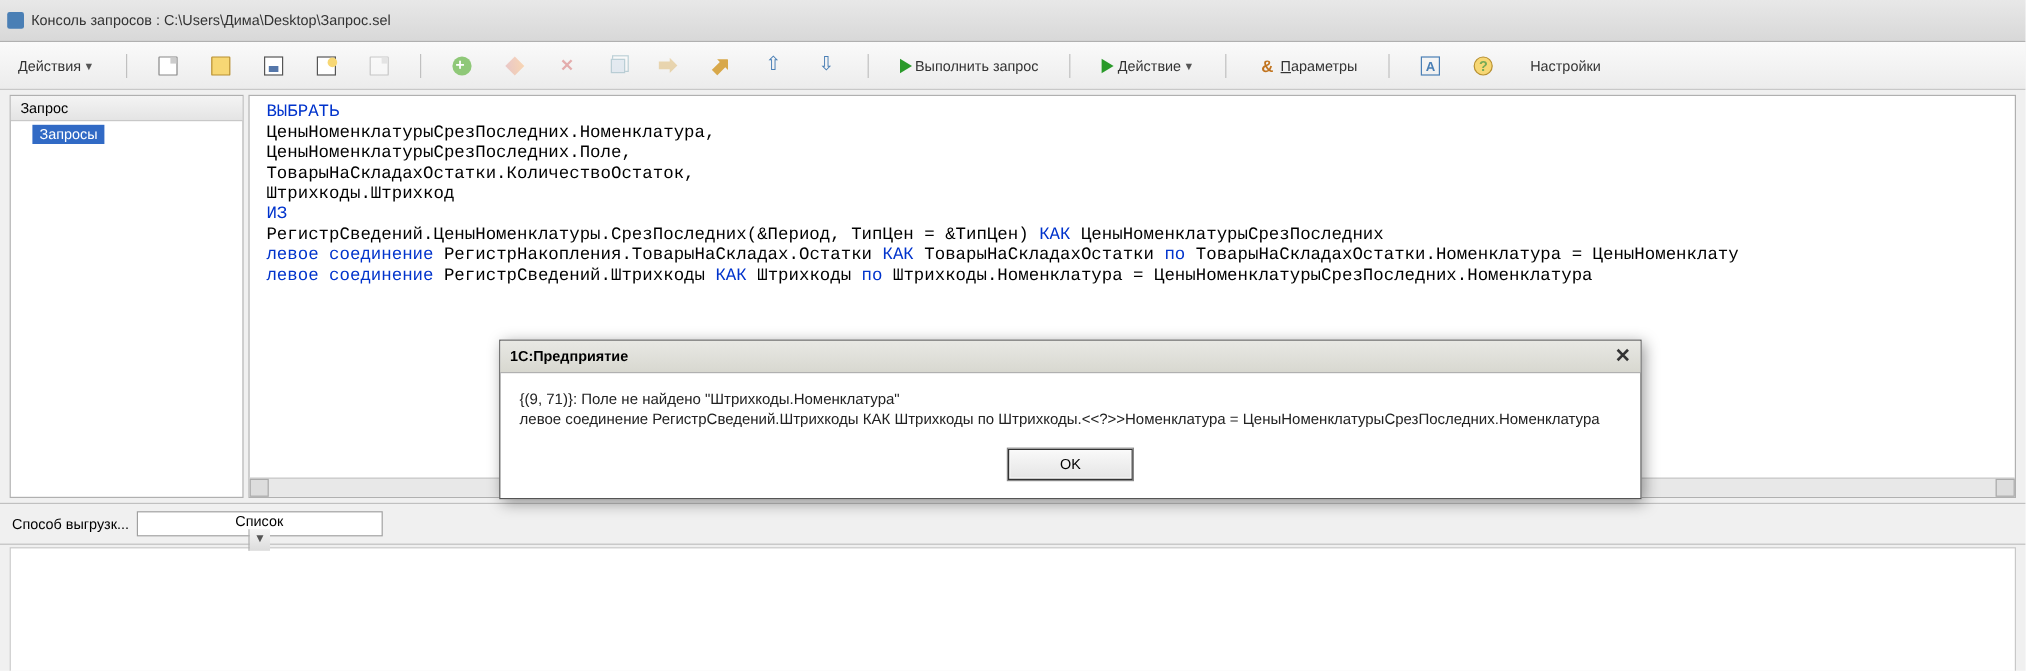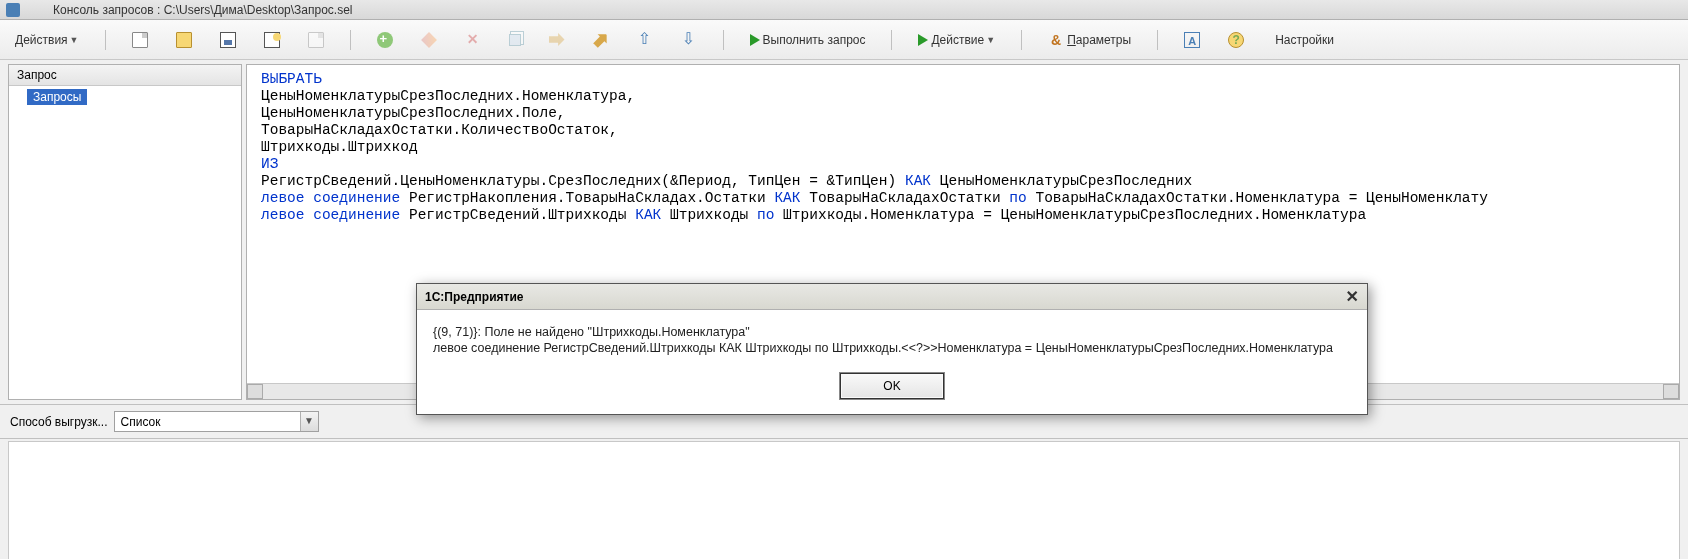--- a/index.html
+++ b/index.html
@@ -8,25 +8,24 @@
   font-size: 12px;
   background: #f0f0f0;
   width: 1688px;
   height: 559px;
   overflow: hidden;
   position: relative;
 }
 .titlebar {
   background: linear-gradient(#e8e8e8, #d8d8d8);
   border-bottom: 1px solid #b0b0b0;
-  padding: 2px 6px;
+  padding: 17px 6px;
   display: flex;
   align-items: center;
   height: 20px;
-  gap: 27px;
 }
 .titlebar .ticon {
   width: 14px; height: 14px;
   background: #4a7fb5;
   margin-right: 6px;
   border-radius: 2px;
 }
 .titlebar span { font-size: 12px; color: #333; }
 
 .toolbar {
@@ -83,21 +82,21 @@
 .i-amp { color:#c1741f; font-weight:bold; font-size:14px; text-align:center; line-height:16px; }
 .i-settings { color:#4a7fb5; font-size:11px; font-weight:bold; text-align:center; line-height:16px; border:1px solid #4a7fb5; }
 .i-help { background:#f7d774; border:1px solid #b89030; border-radius:50%; color:#7a5; text-align:center; font-weight:bold; line-height:14px; }
 
 .main {
   display: flex;
   height: 345px;
   border-bottom: 1px solid #c0c0c0;
 }
 .sidebar {
-  width: 234px;
+  width: 195px;
   background: #fff;
   border: 1px solid #b0b0b0;
   margin: 4px 2px 4px 8px;
   display: flex;
   flex-direction: column;
 }
 .sidebar-header {
   background: linear-gradient(#f4f4f4,#e4e4e4);
   border-bottom: 1px solid #c8c8c8;
   padding: 3px 8px;
@@ -157,20 +156,21 @@
   border-bottom: 1px solid #c0c0c0;
 }
 .bottom-row label { font-size: 12px; }
 .combo {
   display: inline-flex;
   align-items: center;
   border: 1px solid #a0a0a0;
   background: #fff;
   height: 21px;
   width: 205px;
+  flex-direction: column;
 }
 .combo span { flex:1; padding: 0 6px; font-size:12px; }
 .combo .drop-btn {
   width: 18px; height: 100%;
   background: linear-gradient(#f4f4f4,#dcdcdc);
   border-left: 1px solid #b0b0b0;
   text-align: center;
   line-height: 18px;
   font-size: 10px;
   color: #555;

